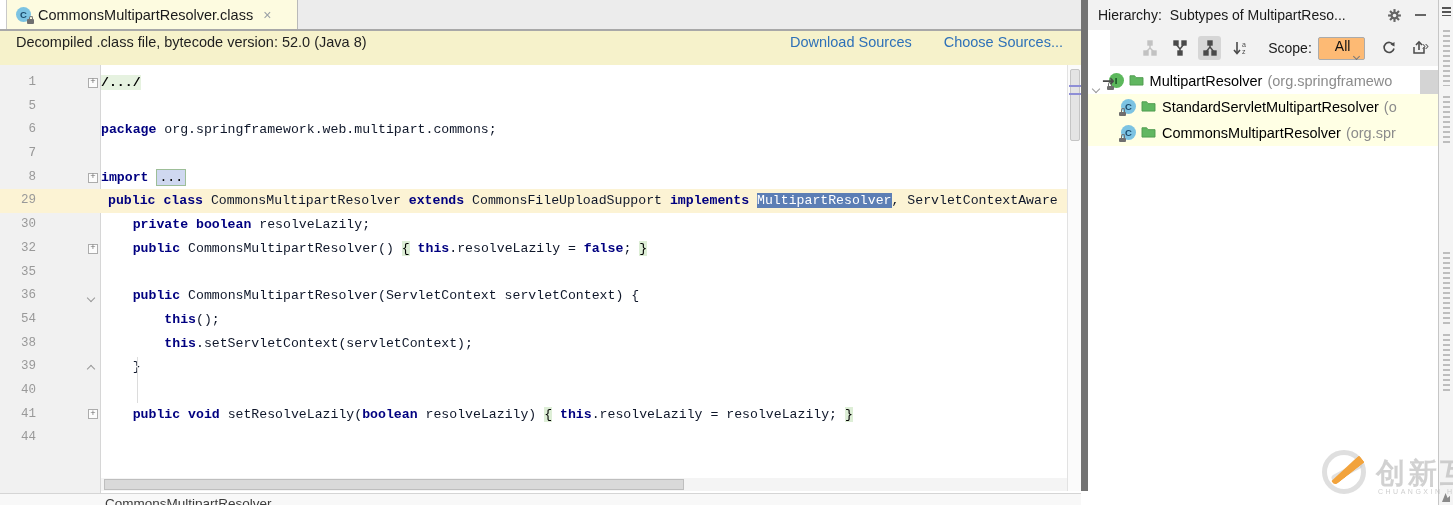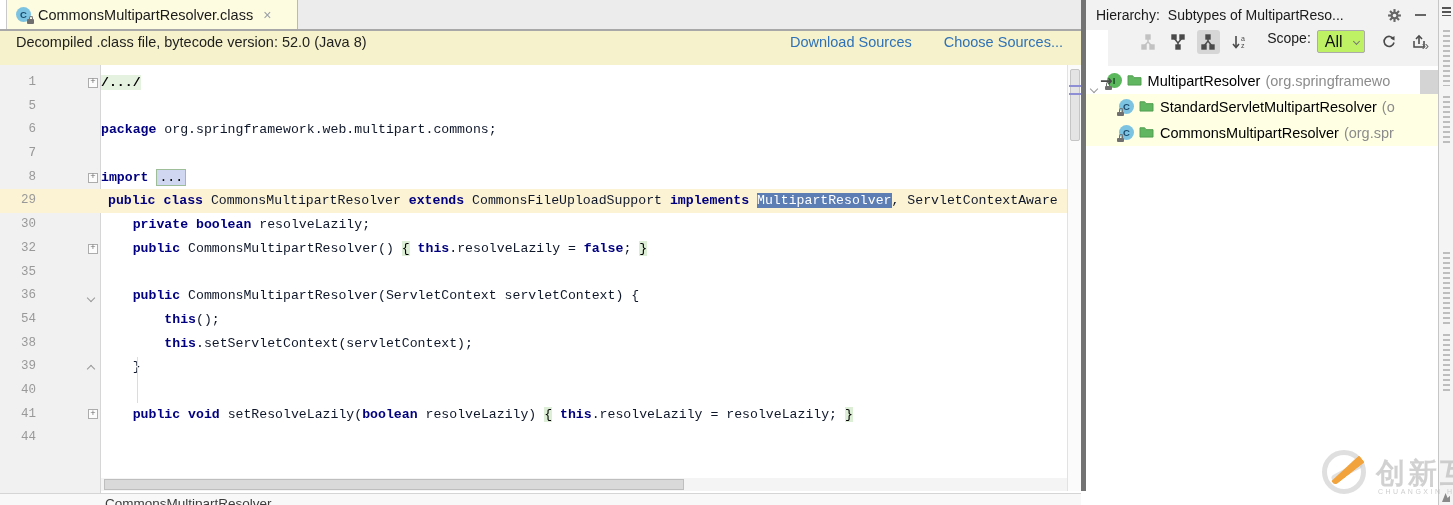--- a/index.html
+++ b/index.html
@@ -88,38 +88,38 @@
   .hthumb { position:absolute; left:3px; top:1px; width:580px; height:11px; background:#D9D9D9; border:1px solid #BEBEBE; }
   .breadcrumbs {
     position:absolute; left:0; right:0; bottom:0; height:12px; background:#F8F8F8;
     border-top:1px solid #D5D5D5; overflow:hidden;
   }
   .breadcrumbs span {
     display:block; margin-left:105px; font-size:13.5px; color:#3C3C3C; line-height:19px; cursor:pointer;
   }
 
   
-  .hpanel { position:absolute; left:1081px; top:0; width:357px; height:491px; background:#ffffff; border-left:5px solid #737373; }
+  .hpanel { position:absolute; left:1081px; top:0; width:357px; height:491px; background:#ffffff; border-left:7px solid #737373; }
   .hpanel-header {
     height:30px; background:#F2F2F2; display:flex; align-items:center; padding:0 8px 0 10px;
     font-size:14px; color:#1A1A1A;
   }
   .hpanel-title { font-weight:normal; }
   .hpanel-tab { margin-left:8px; white-space:nowrap; }
   .hdr-spacer { flex:1; }
   .hdr-btn { width:20px; height:20px; display:flex; align-items:center; justify-content:center; cursor:pointer; margin-left:6px; }
   .min-bar { width:11px; height:2px; background:#666; }
 
-  .hpanel-toolbar { position:relative; height:36px; background:#F2F2F2; display:flex; align-items:flex-start; padding-left:28px;margin-left:22px; }
+  .hpanel-toolbar { position:relative; height:36px; background:#F2F2F2; display:flex; align-items:center; padding-left:28px;margin-left:22px; }
   .tbtn { width:26px; height:24px; display:flex; align-items:center; justify-content:center; cursor:pointer; margin-right:7px; border-radius:3px; }
   .tbtn.selected { background:#D6D6D6; }
   .scope-label { font-size:14px; color:#1A1A1A; margin:0 6px 0 10px; }
   .scope-select {
-    width:52px; height:23px; background:#bef264; border:1px solid #ABABAB; border-radius:2px;
-    display:flex; align-items:center; padding:0 5px 0 7px; cursor:pointer; font-size:16px; color:#111;
+    width:52px; height:23px; background:#fdba74; border:1px solid #ABABAB; border-radius:2px;
+    display:flex; align-items:center; padding:0 5px 0 7px; cursor:pointer; font-size:14px; color:#111;flex-direction:column;
   }
   .scope-select .chev { margin-left:auto; width:5px; height:5px; border-color:#777; }
   .tb-gap { width:14px; }
   .more-btn { position:absolute; right:10px; top:8px; font-size:13px; color:#666; cursor:pointer; letter-spacing:-1px; }
 
   .tree { position:relative; background:#ffffff; padding-top:2px; }
   .tree-row { position:relative; height:26px; display:flex; align-items:center; cursor:pointer; white-space:nowrap; overflow:hidden; }
   .tree-row.cream { background:#FFFFE4; }
   .tree-chev { position:absolute; left:5px; top:10px; }
   .tree-arrow { font-size:15px; font-weight:bold; color:#4A4A4A; font-family:"DejaVu Sans",sans-serif; }

